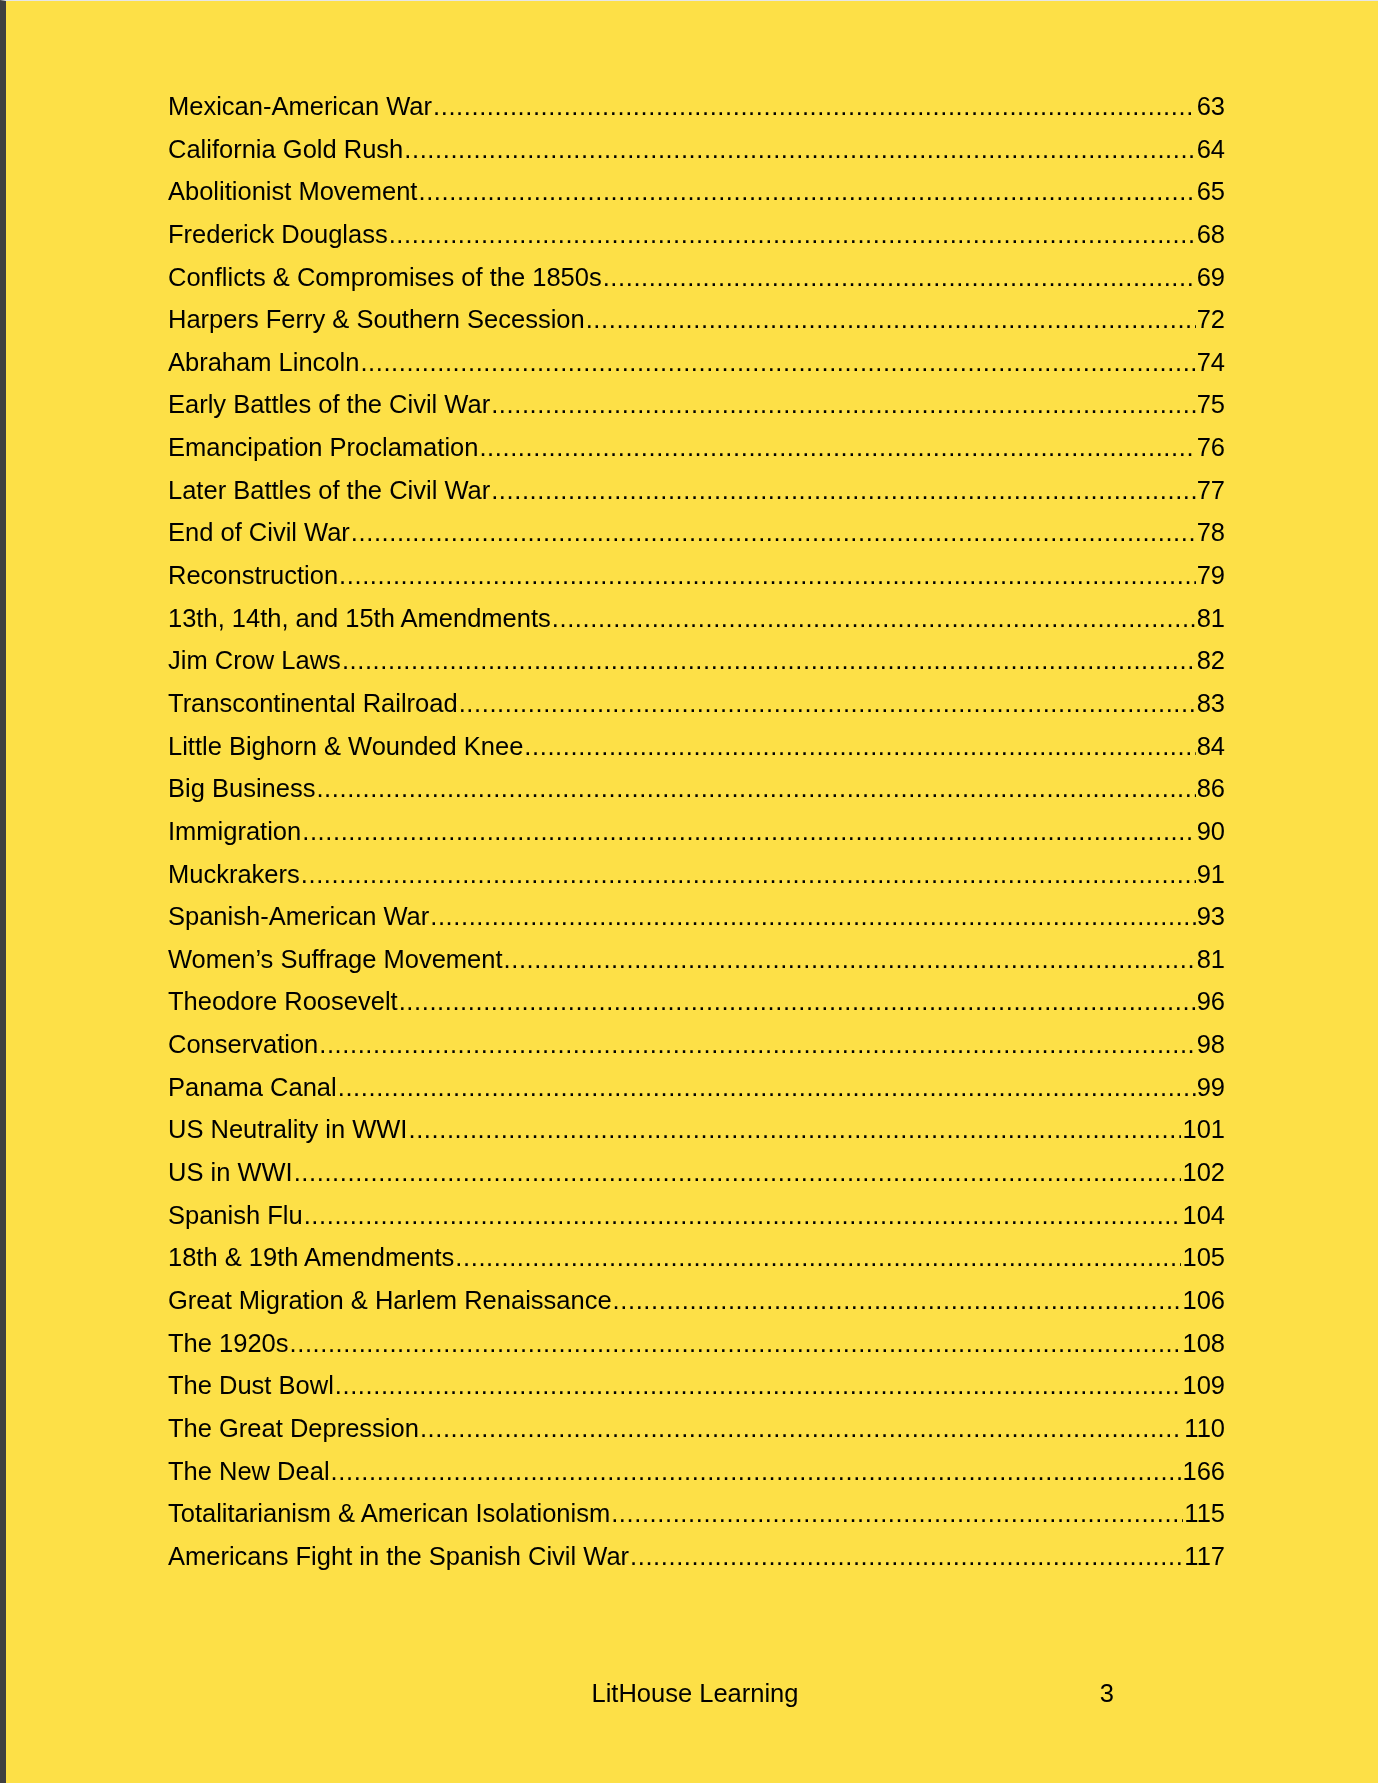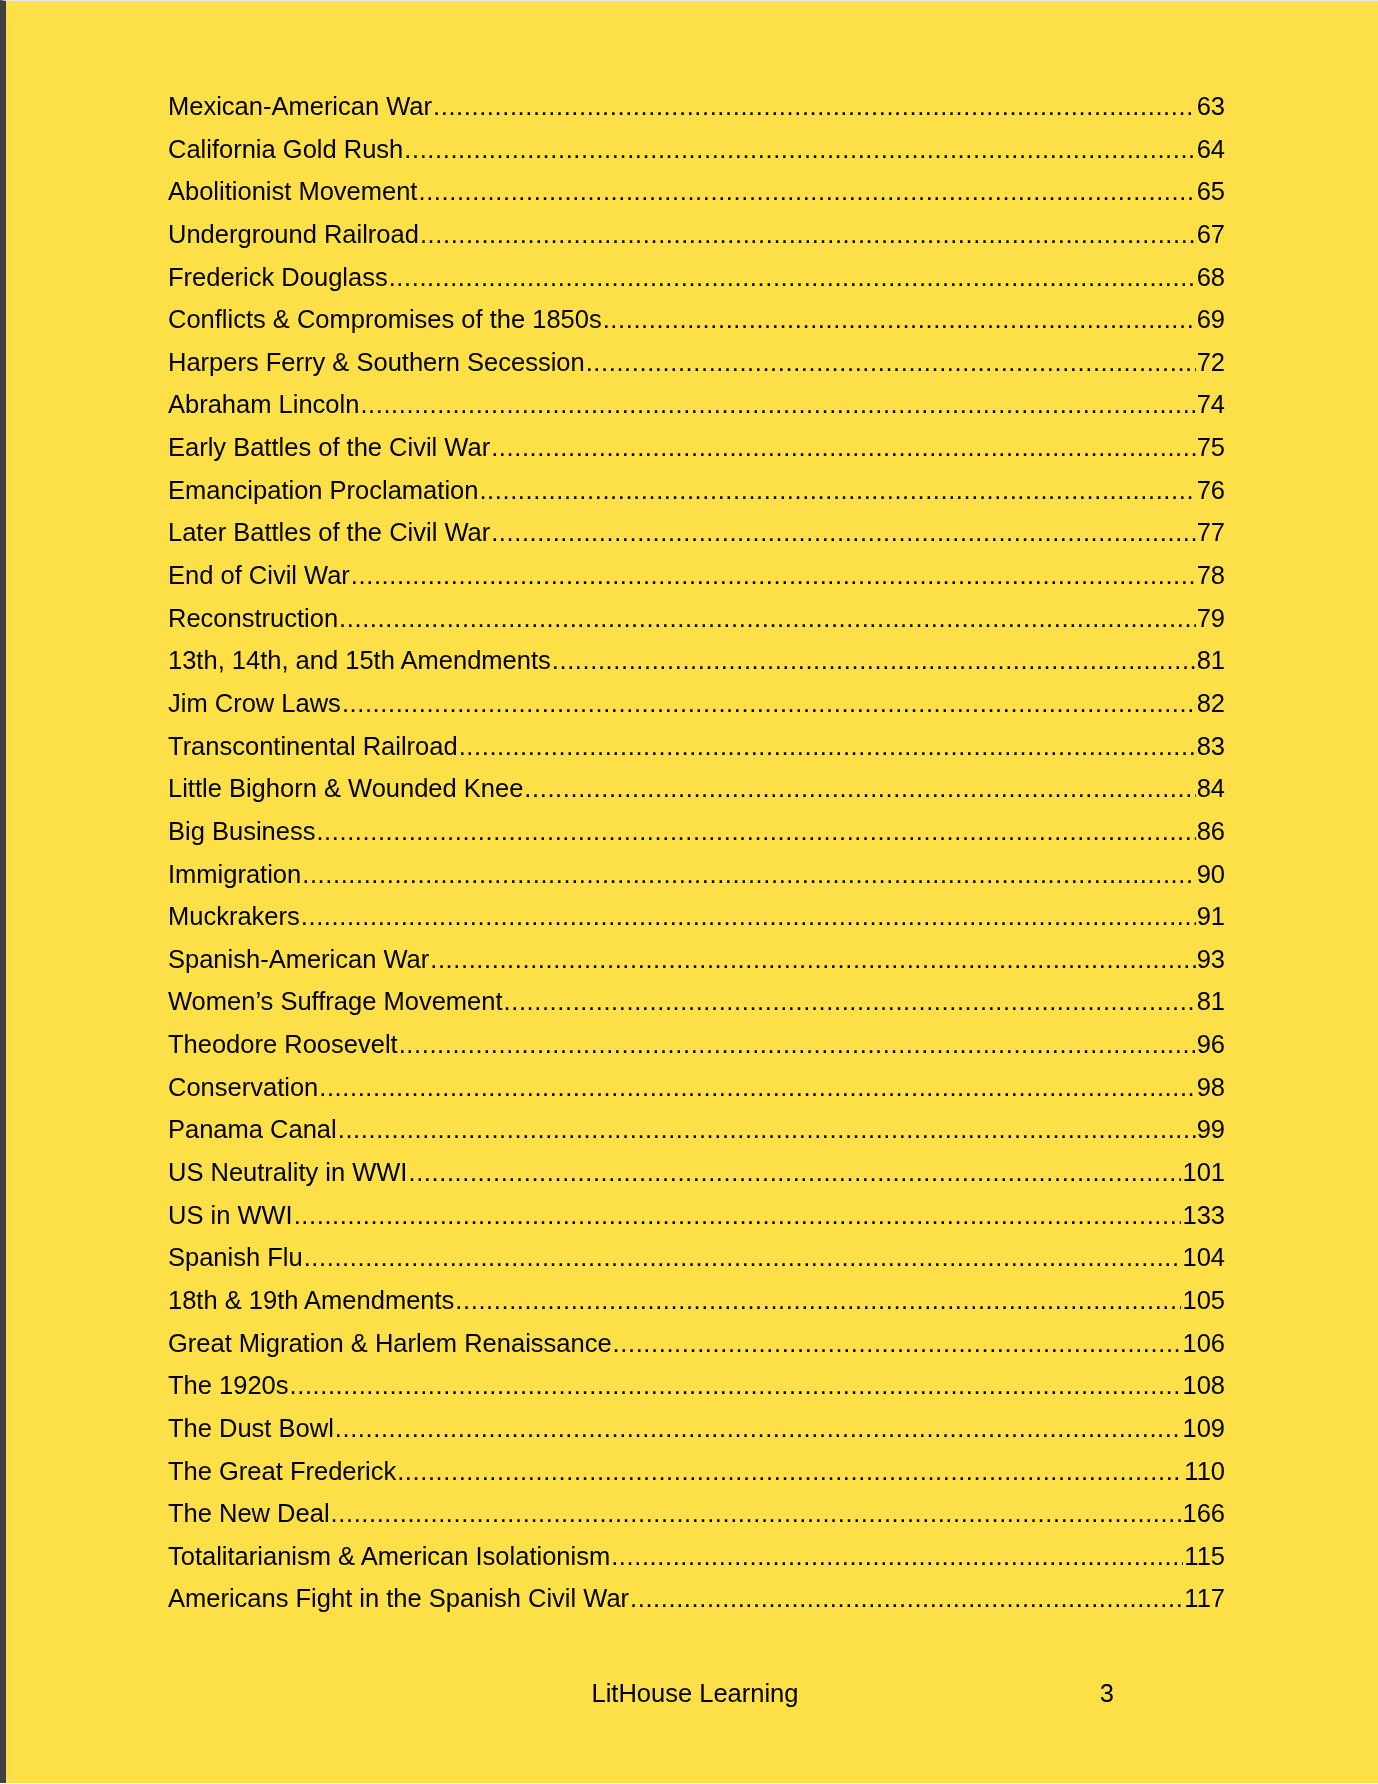--- a/index.html
+++ b/index.html
@@ -50,25 +50,20 @@
         <span class="toc-title">California Gold Rush</span>
         <span class="toc-leader"></span>
         <span class="toc-page">64</span>
       </li>
       <li class="toc-row">
         <span class="toc-title">Abolitionist Movement</span>
         <span class="toc-leader"></span>
         <span class="toc-page">65</span>
       </li>
       <li class="toc-row">
-        <span class="toc-title">Underground Railroad</span>
-        <span class="toc-leader"></span>
-        <span class="toc-page">67</span>
-      </li>
-      <li class="toc-row">
         <span class="toc-title">Frederick Douglass</span>
         <span class="toc-leader"></span>
         <span class="toc-page">68</span>
       </li>
       <li class="toc-row">
         <span class="toc-title">Conflicts &amp; Compromises of the 1850s</span>
         <span class="toc-leader"></span>
         <span class="toc-page">69</span>
       </li>
       <li class="toc-row">
@@ -167,21 +162,21 @@
         <span class="toc-page">99</span>
       </li>
       <li class="toc-row">
         <span class="toc-title">US Neutrality in WWI</span>
         <span class="toc-leader"></span>
         <span class="toc-page">101</span>
       </li>
       <li class="toc-row">
         <span class="toc-title">US in WWI</span>
         <span class="toc-leader"></span>
-        <span class="toc-page">133</span>
+        <span class="toc-page">102</span>
       </li>
       <li class="toc-row">
         <span class="toc-title">Spanish Flu</span>
         <span class="toc-leader"></span>
         <span class="toc-page">104</span>
       </li>
       <li class="toc-row">
         <span class="toc-title">18th &amp; 19th Amendments</span>
         <span class="toc-leader"></span>
         <span class="toc-page">105</span>
@@ -195,21 +190,21 @@
         <span class="toc-title">The 1920s</span>
         <span class="toc-leader"></span>
         <span class="toc-page">108</span>
       </li>
       <li class="toc-row">
         <span class="toc-title">The Dust Bowl</span>
         <span class="toc-leader"></span>
         <span class="toc-page">109</span>
       </li>
       <li class="toc-row">
-        <span class="toc-title">The Great Frederick</span>
+        <span class="toc-title">The Great Depression</span>
         <span class="toc-leader"></span>
         <span class="toc-page">110</span>
       </li>
       <li class="toc-row">
         <span class="toc-title">The New Deal</span>
         <span class="toc-leader"></span>
         <span class="toc-page">166</span>
       </li>
       <li class="toc-row">
         <span class="toc-title">Totalitarianism &amp; American Isolationism</span>

